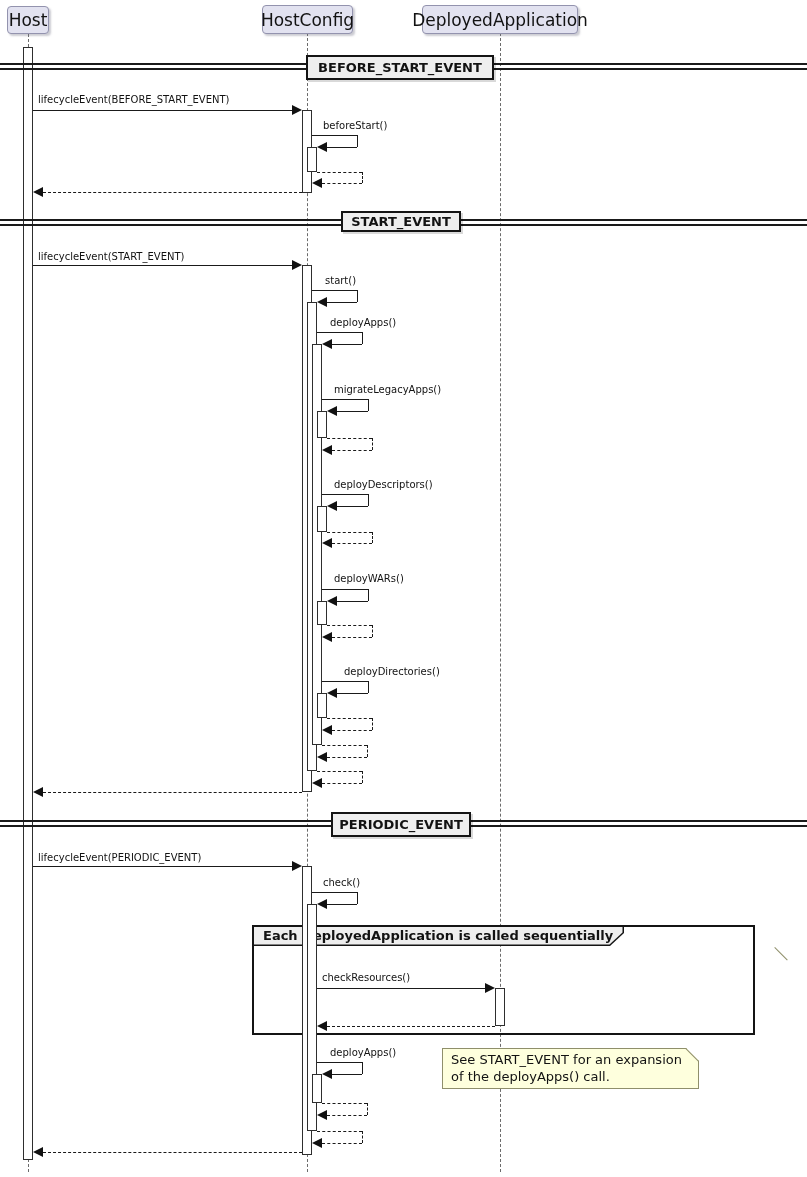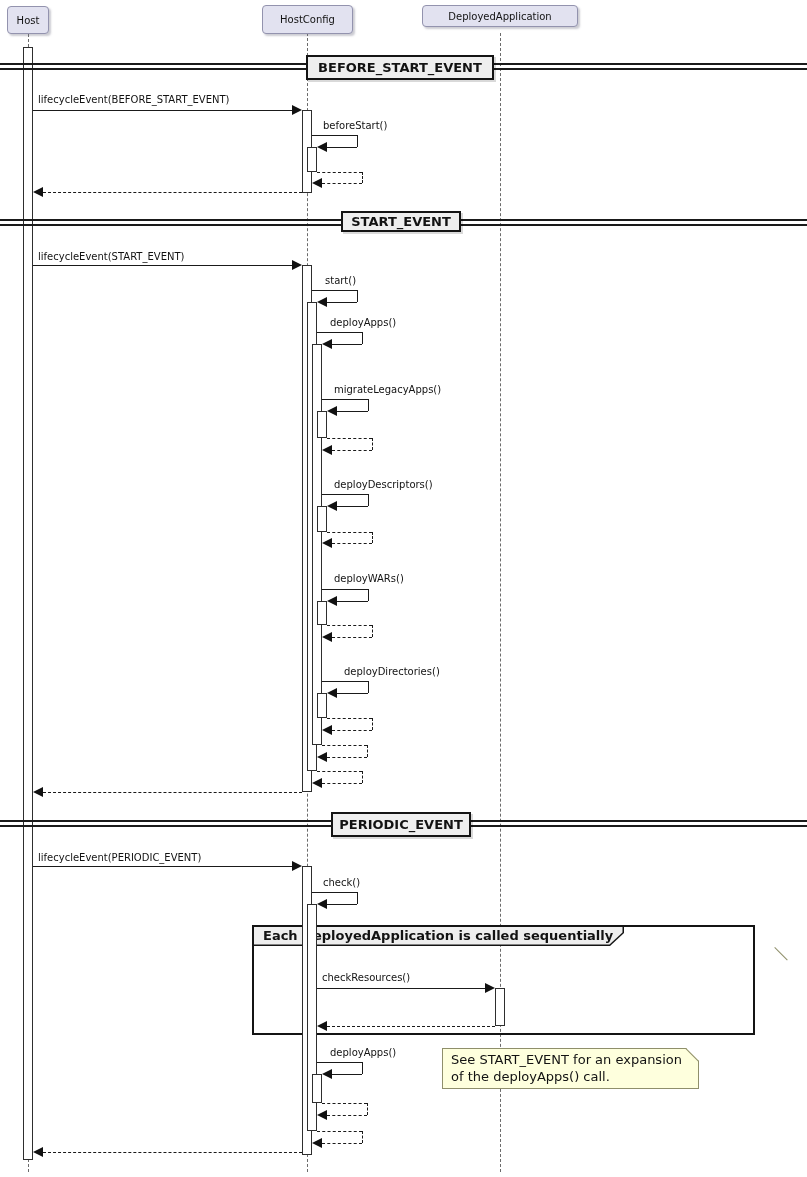--- a/index.html
+++ b/index.html
@@ -9,21 +9,21 @@
   .bar{position:absolute;width:10px;background:#fff;border:1px solid #2e2e2e;box-sizing:border-box}
   .h{position:absolute;height:0;border-top:1px solid #1a1a1a}
   .hd{position:absolute;height:0;border-top:1px dashed #1a1a1a}
   .v{position:absolute;width:0;border-left:1px solid #1a1a1a}
   .vd{position:absolute;width:0;border-left:1px dashed #1a1a1a}
   .ar{position:absolute;width:0;height:0;border:5px solid transparent}
   .ar.r{border-left:10px solid #111;border-right:0}
   .ar.l{border-right:10px solid #111;border-left:0}
   .lbl{position:absolute;font-size:10px;line-height:15px;white-space:nowrap}
   .part{position:absolute;background:#E2E2F0;border:1px solid #9393ae;border-radius:4px;
-        display:flex;align-items:center;justify-content:center;font-size:10px;
+        display:flex;align-items:center;justify-content:center;font-size:17px;
         box-shadow:2px 2px 2px rgba(110,110,130,.35);box-sizing:border-box}
   .divline{position:absolute;left:0;width:807px;height:1.5px;background:#1a1a1a}
   .divbox{position:absolute;background:#EEEEEE;border:2px solid #141414;display:flex;align-items:center;
           justify-content:center;font-weight:bold;font-size:13px;box-sizing:border-box;
           box-shadow:2px 2px 0 rgba(0,0,0,.15)}
   .grp{position:absolute;border:2px solid #141414;box-sizing:border-box}
   .tab-o{position:absolute;background:#141414;clip-path:polygon(0 0,100% 0,100% 38%,calc(100% - 14px) 100%,0 100%)}
   .tab-i{position:absolute;background:#EEEEEE;clip-path:polygon(0 0,100% 0,100% 34%,calc(100% - 13px) 100%,0 100%)}
   .grp-title{position:absolute;font-weight:bold;font-size:13px;line-height:15px;white-space:nowrap}
   .note{position:absolute;background:#FEFFDD;border:1px solid #8f8f6b;font-size:13px;line-height:16.5px;
@@ -194,15 +194,15 @@
   <div class="divline" style="top:219px"></div>
   <div class="divline" style="top:224px"></div>
   <div class="divbox" style="left:341px;top:211px;width:120px;height:21px">START_EVENT</div>
 
   <div class="divline" style="top:820px"></div>
   <div class="divline" style="top:825px"></div>
   <div class="divbox" style="left:331px;top:812px;width:140px;height:25px">PERIODIC_EVENT</div>
 
   <div class="part" style="left:7px;top:6px;width:42px;height:28px">Host</div>
   <div class="part" style="left:262px;top:5px;width:91px;height:29px">HostConfig</div>
-  <div class="part" style="left:422px;top:5px;width:156px;height:22px">DeployedApplication</div>
+  <div class="part" style="left:422px;top:5px;width:156px;height:29px">DeployedApplication</div>
 
 </div>
 
 </body></html>

